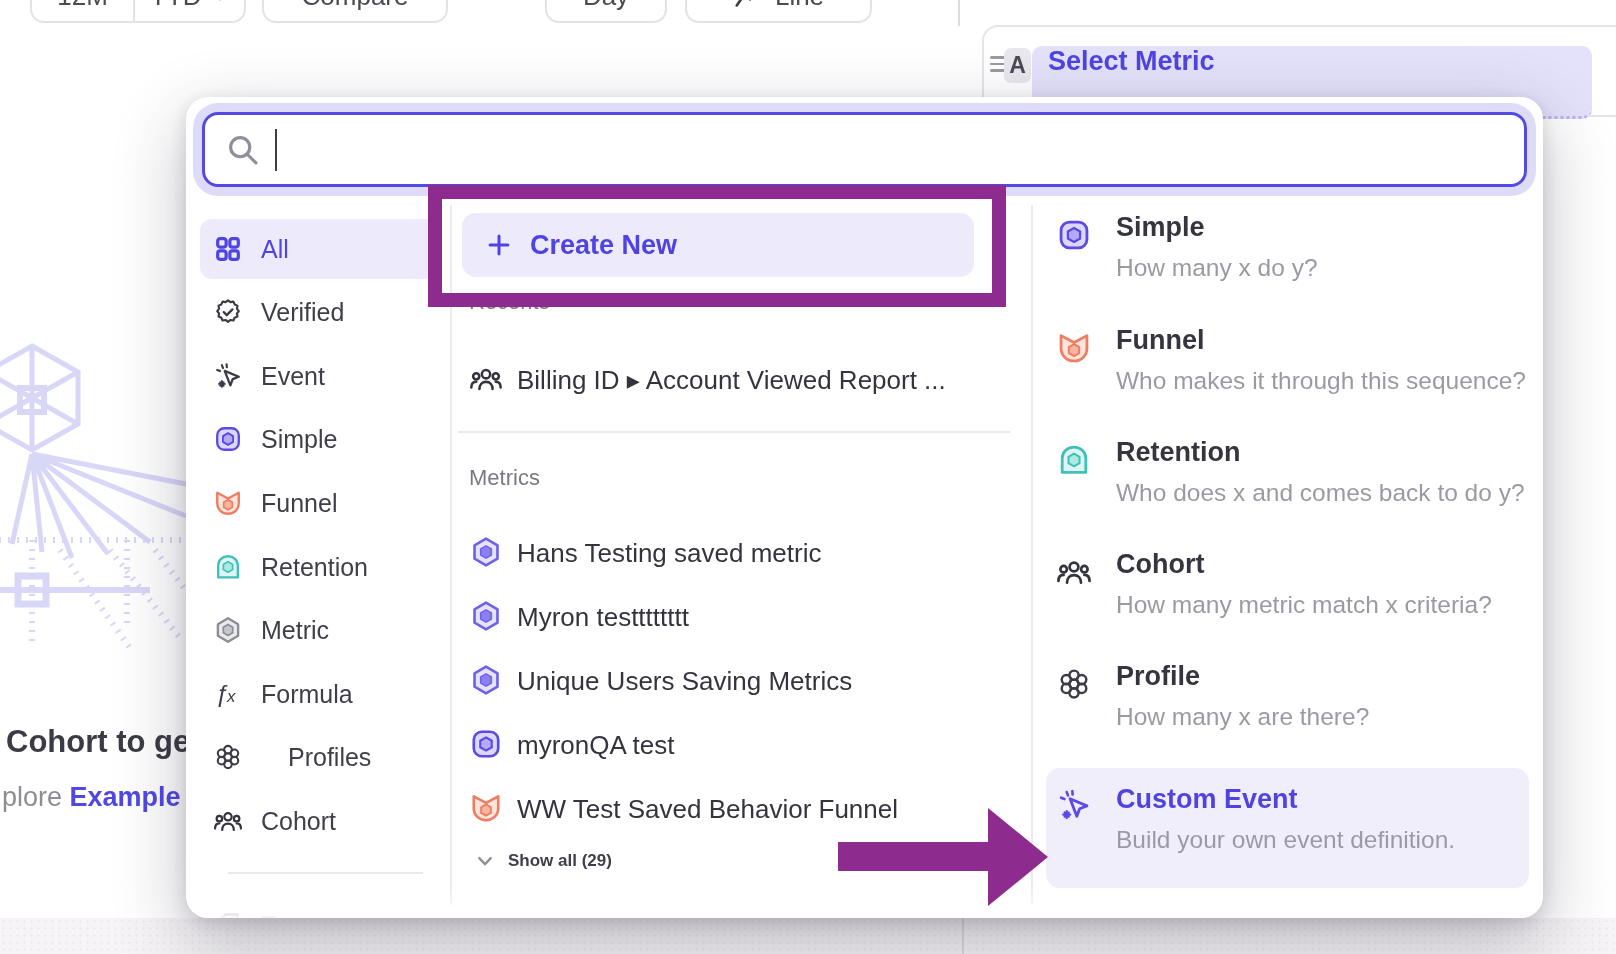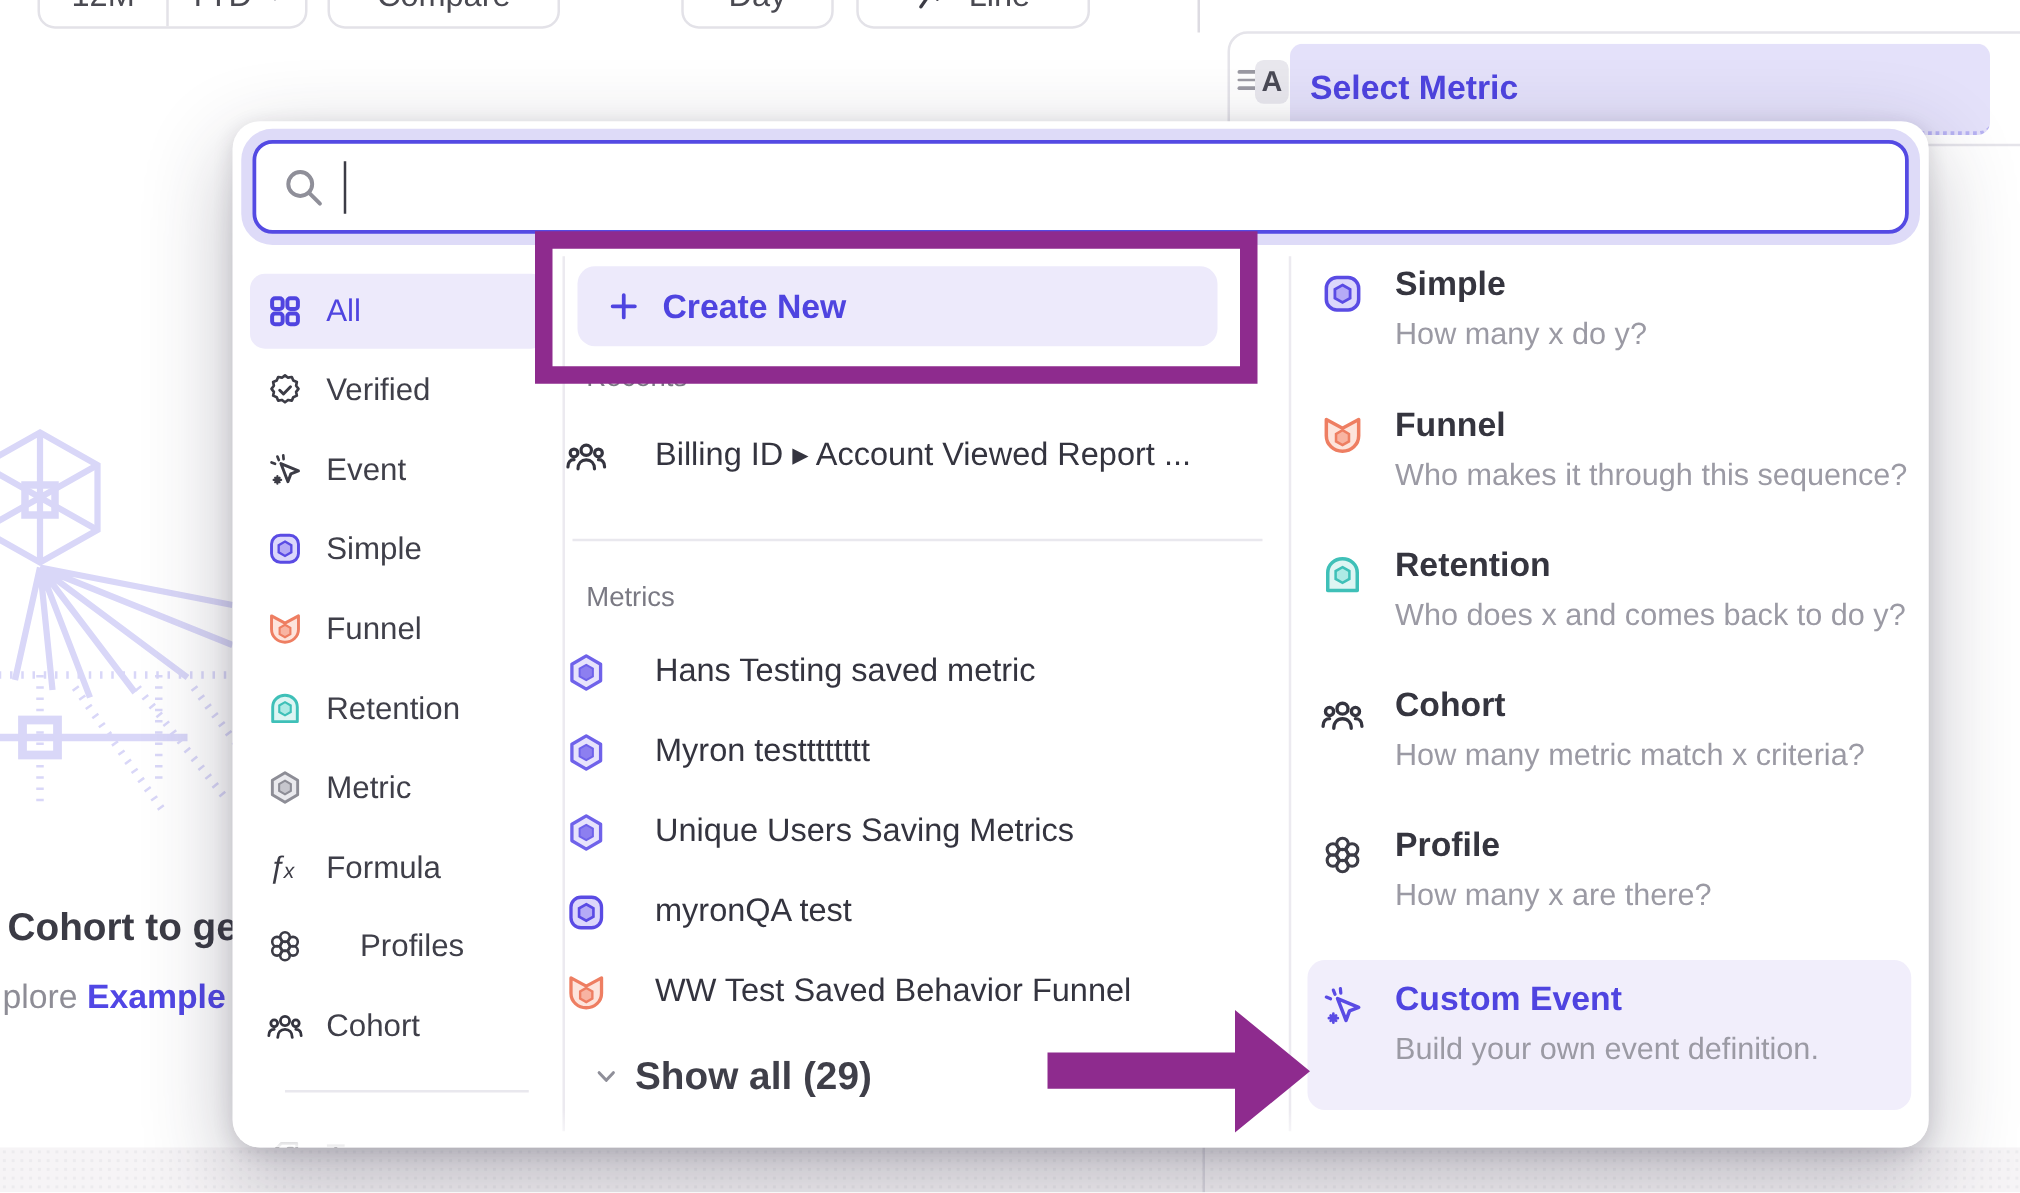--- a/index.html
+++ b/index.html
@@ -17,22 +17,22 @@
     color:#4a4a52;font-size:26px;font-weight:500;}
   .btn-seg + .btn-seg{border-left:2px solid #e3e2e8;}
   .vline{position:absolute;width:2px;background:#dddbe2;}
   .select-card{position:absolute;left:982px;top:25px;width:660px;height:92px;background:#fff;
     border:2px solid #e5e4ea;border-radius:16px;}
   .drag-handle{position:absolute;left:6px;top:29px;width:16px;height:16px;display:flex;
     flex-direction:column;justify-content:space-between;}
   .drag-handle div{height:2.6px;background:#9b9aa3;border-radius:2px;}
   .series-badge{position:absolute;left:20px;top:21px;width:27px;height:35px;background:#e9e8ee;
     border-radius:7px;color:#4a4a55;font-size:23px;font-weight:700;display:flex;align-items:center;justify-content:center;}
-  .metric-chip{position:absolute;left:48px;top:8px;width:560px;height:73px;background:#e4e1fa;
-    border-radius:10px;display:flex;align-items:center;padding-left:16px;
+  .metric-chip{position:absolute;left:48px;top:19px;width:560px;height:73px;background:#e4e1fa;
+    border-radius:10px;display:flex;padding-left:16px;
     border-bottom:3px dotted rgba(79,68,224,.30);}
   .metric-chip span{color:#4f44e0;font-size:27px;font-weight:600;}
   .promo-title{position:absolute;left:6px;top:724px;font-size:31px;font-weight:700;color:#3b3b45;white-space:nowrap;}
   .promo-sub{position:absolute;left:2px;top:782px;font-size:27px;color:#8e8d96;white-space:nowrap;}
   .promo-sub a{color:#5147e5;font-weight:600;text-decoration:none;}
   .bottom-strip{position:absolute;left:0;top:918px;width:1616px;height:36px;background:#f6f4f6;
     background-image:radial-gradient(#ecebee 1.2px,transparent 1.2px);background-size:7px 7px;}
 
   
   .modal{position:absolute;left:186px;top:97px;width:1357px;height:821px;background:#fff;
@@ -47,32 +47,32 @@
   .sb-item{position:absolute;left:14px;width:237px;height:60px;border-radius:12px;display:flex;
     align-items:center;cursor:pointer;}
   .sb-item .ic{margin-left:13px;width:30px;height:30px;display:flex;flex:0 0 auto;}
   .sb-item .lbl{margin-left:18px;font-size:25px;font-weight:500;color:#3f3f49;white-space:nowrap;}
   .sb-item.selected{background:#edeafb;}
   .sb-item.selected .lbl{color:#4f44e0;}
 
   .hdr-label{position:absolute;font-size:22px;font-weight:500;color:#7a7983;}
   .hdivider{position:absolute;height:2px;background:#e9e8ee;}
 
-  .m-row{position:absolute;left:266px;width:545px;height:48px;display:flex;align-items:flex-start;cursor:pointer;gap:24px;}
+  .m-row{position:absolute;left:283px;width:545px;height:48px;display:flex;align-items:flex-end;cursor:pointer;}
   .m-row .ic{width:34px;height:34px;flex:0 0 auto;display:flex;}
   .m-row .lbl{margin-left:14px;font-size:26px;font-weight:500;color:#34343f;white-space:nowrap;overflow:hidden;}
 
   .create-new{position:absolute;left:276px;top:116px;width:512px;height:64px;background:#edeafb;
     border-radius:14px;display:flex;align-items:center;cursor:pointer;}
   .create-new .plus{margin-left:22px;width:30px;height:30px;display:flex;}
   .create-new .lbl{margin-left:16px;font-size:27px;font-weight:600;color:#4f44e0;}
 
   .show-all{position:absolute;left:286px;top:741px;height:46px;display:flex;align-items:center;cursor:pointer;}
   .show-all .chev{width:26px;height:26px;display:flex;}
-  .show-all .lbl{margin-left:10px;font-size:31px;font-weight:600;color:#3f3f49;}
+  .show-all .lbl{margin-left:10px;font-size:17px;font-weight:600;color:#3f3f49;}
 
   .type-row{position:absolute;left:860px;width:483px;height:112px;cursor:pointer;}
   .type-row .ic{position:absolute;left:10px;top:8px;width:36px;height:36px;display:flex;}
   .type-row .t{position:absolute;left:70px;top:3px;font-size:27px;font-weight:600;color:#35353f;white-space:nowrap;}
   .type-row .d{position:absolute;left:70px;top:45px;font-size:24.5px;color:#9b9aa4;white-space:nowrap;}
   .type-row.highlighted{background:#f1eefb;border-radius:14px;}
   .type-row.highlighted .t{color:#4f44e0;}
 
   .modal-fade{position:absolute;left:0;bottom:0;width:100%;height:30px;
     background:linear-gradient(to bottom,rgba(255,255,255,0),rgba(255,255,255,.95));pointer-events:none;}

